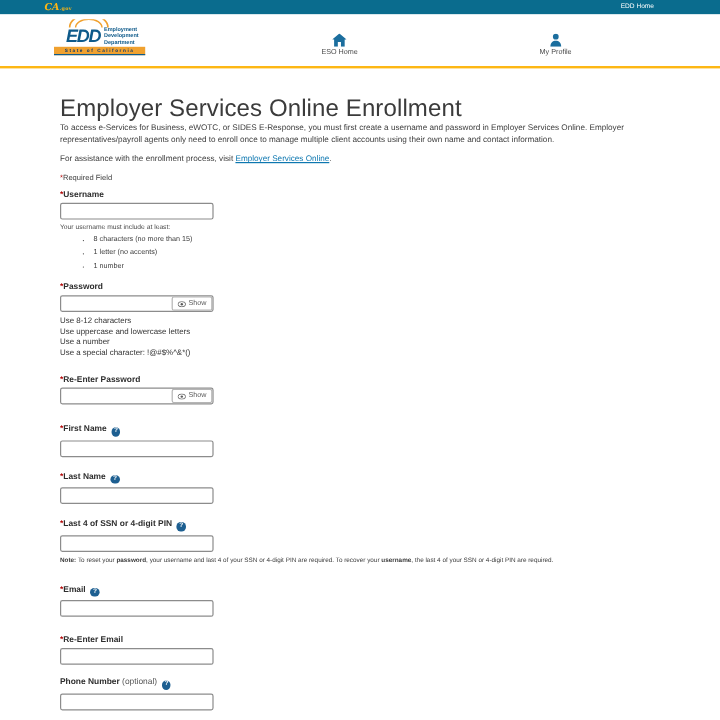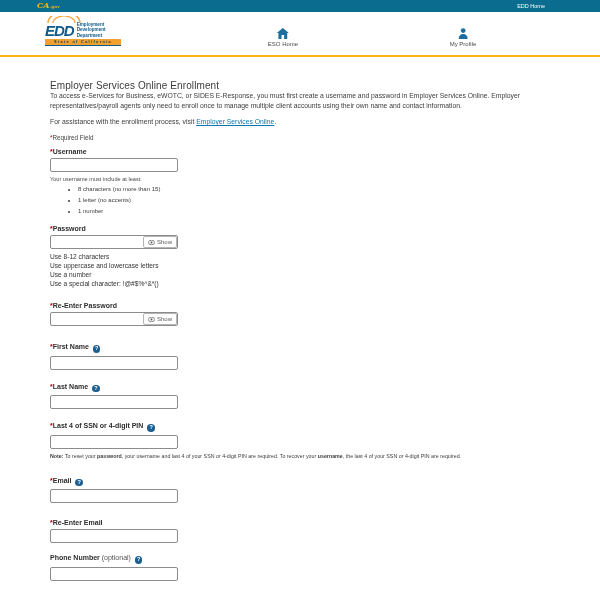--- a/index.html
+++ b/index.html
@@ -11,39 +11,39 @@
     justify-content: space-between; padding: 0 55px 0 37px; }
   .ca-logo { color: #fdb714; font-family: "DejaVu Serif", serif; font-style: italic;
     font-weight: bold; font-size: 8px; line-height: 12px; cursor: pointer; }
   .ca-logo .gov { font-size: 4px; font-style: normal; letter-spacing: .3px; }
   .topbar-link { color: #ffffff; font-size: 5.5px; text-decoration: none; cursor: pointer; }
 
   
   .header { position: relative; height: 45px; background: #fff;
     border-bottom: 2.5px solid #fdb714; }
   .edd-logo { position: absolute; left: 45px; top: 5px; width: 76px; cursor: pointer; }
-  .edd-top { position: relative; display: flex; align-items: flex-end; gap: 3px; padding-top: 5px; }
+  .edd-top { position: relative; display: flex; align-items: flex-end; gap: 3px; padding-top: 5px; margin-left: 10px; }
   .edd-arcs { position: absolute; left: 2px; top: -1px; }
   .edd-acronym { color: #0e5a8a; font-weight: bold; font-style: italic; font-size: 15px;
     line-height: 15px; letter-spacing: -1px; }
   .edd-lines { display: flex; flex-direction: column; justify-content: flex-end; }
   .edd-lines span { color: #0e5a8a; font-weight: bold; font-size: 4.6px; line-height: 5.4px; }
   .edd-tagline { margin-top: 1px; background: #f0a12f; color: #0e3a6b; font-weight: bold;
     font-size: 3.9px; line-height: 6px; text-align: center; letter-spacing: 1.3px;
     border-bottom: 1px solid #0e5a8a; }
   .nav-item { position: absolute; top: 16px; transform: translateX(-50%); text-align: center;
     cursor: pointer; }
   .nav-item.eso { left: 283px; }
   .nav-item.profile { left: 463px; }
   .nav-item .ico { display: block; margin: 0 auto 2px auto; }
   .nav-label { font-size: 6px; color: #4a4a4a; }
 
   
   .main { padding: 23px 45px 0 50px; }
-  h1 { font-size: 10px; font-weight: 500; color: #3b3b3b; line-height: 1.1;
+  h1 { font-size: 20px; font-weight: 500; color: #3b3b3b; line-height: 1.1;
     margin-bottom: 0; letter-spacing: .1px; }
   .intro { font-size: 6.8px; line-height: 9.5px; color: #3c3c3c; margin-bottom: 8px;
     max-width: 510px; }
   .assist { font-size: 6.8px; color: #3c3c3c; margin-bottom: 9px; }
   .link { color: #0d77b0; text-decoration: underline; cursor: pointer; }
   .required-note { font-size: 6.3px; color: #3c3c3c; margin-bottom: 7px; }
   .req { color: #b00000; }
 
   .group { }
   .field-label { display: block; font-size: 7px; font-weight: bold; color: #2d2d2d;

